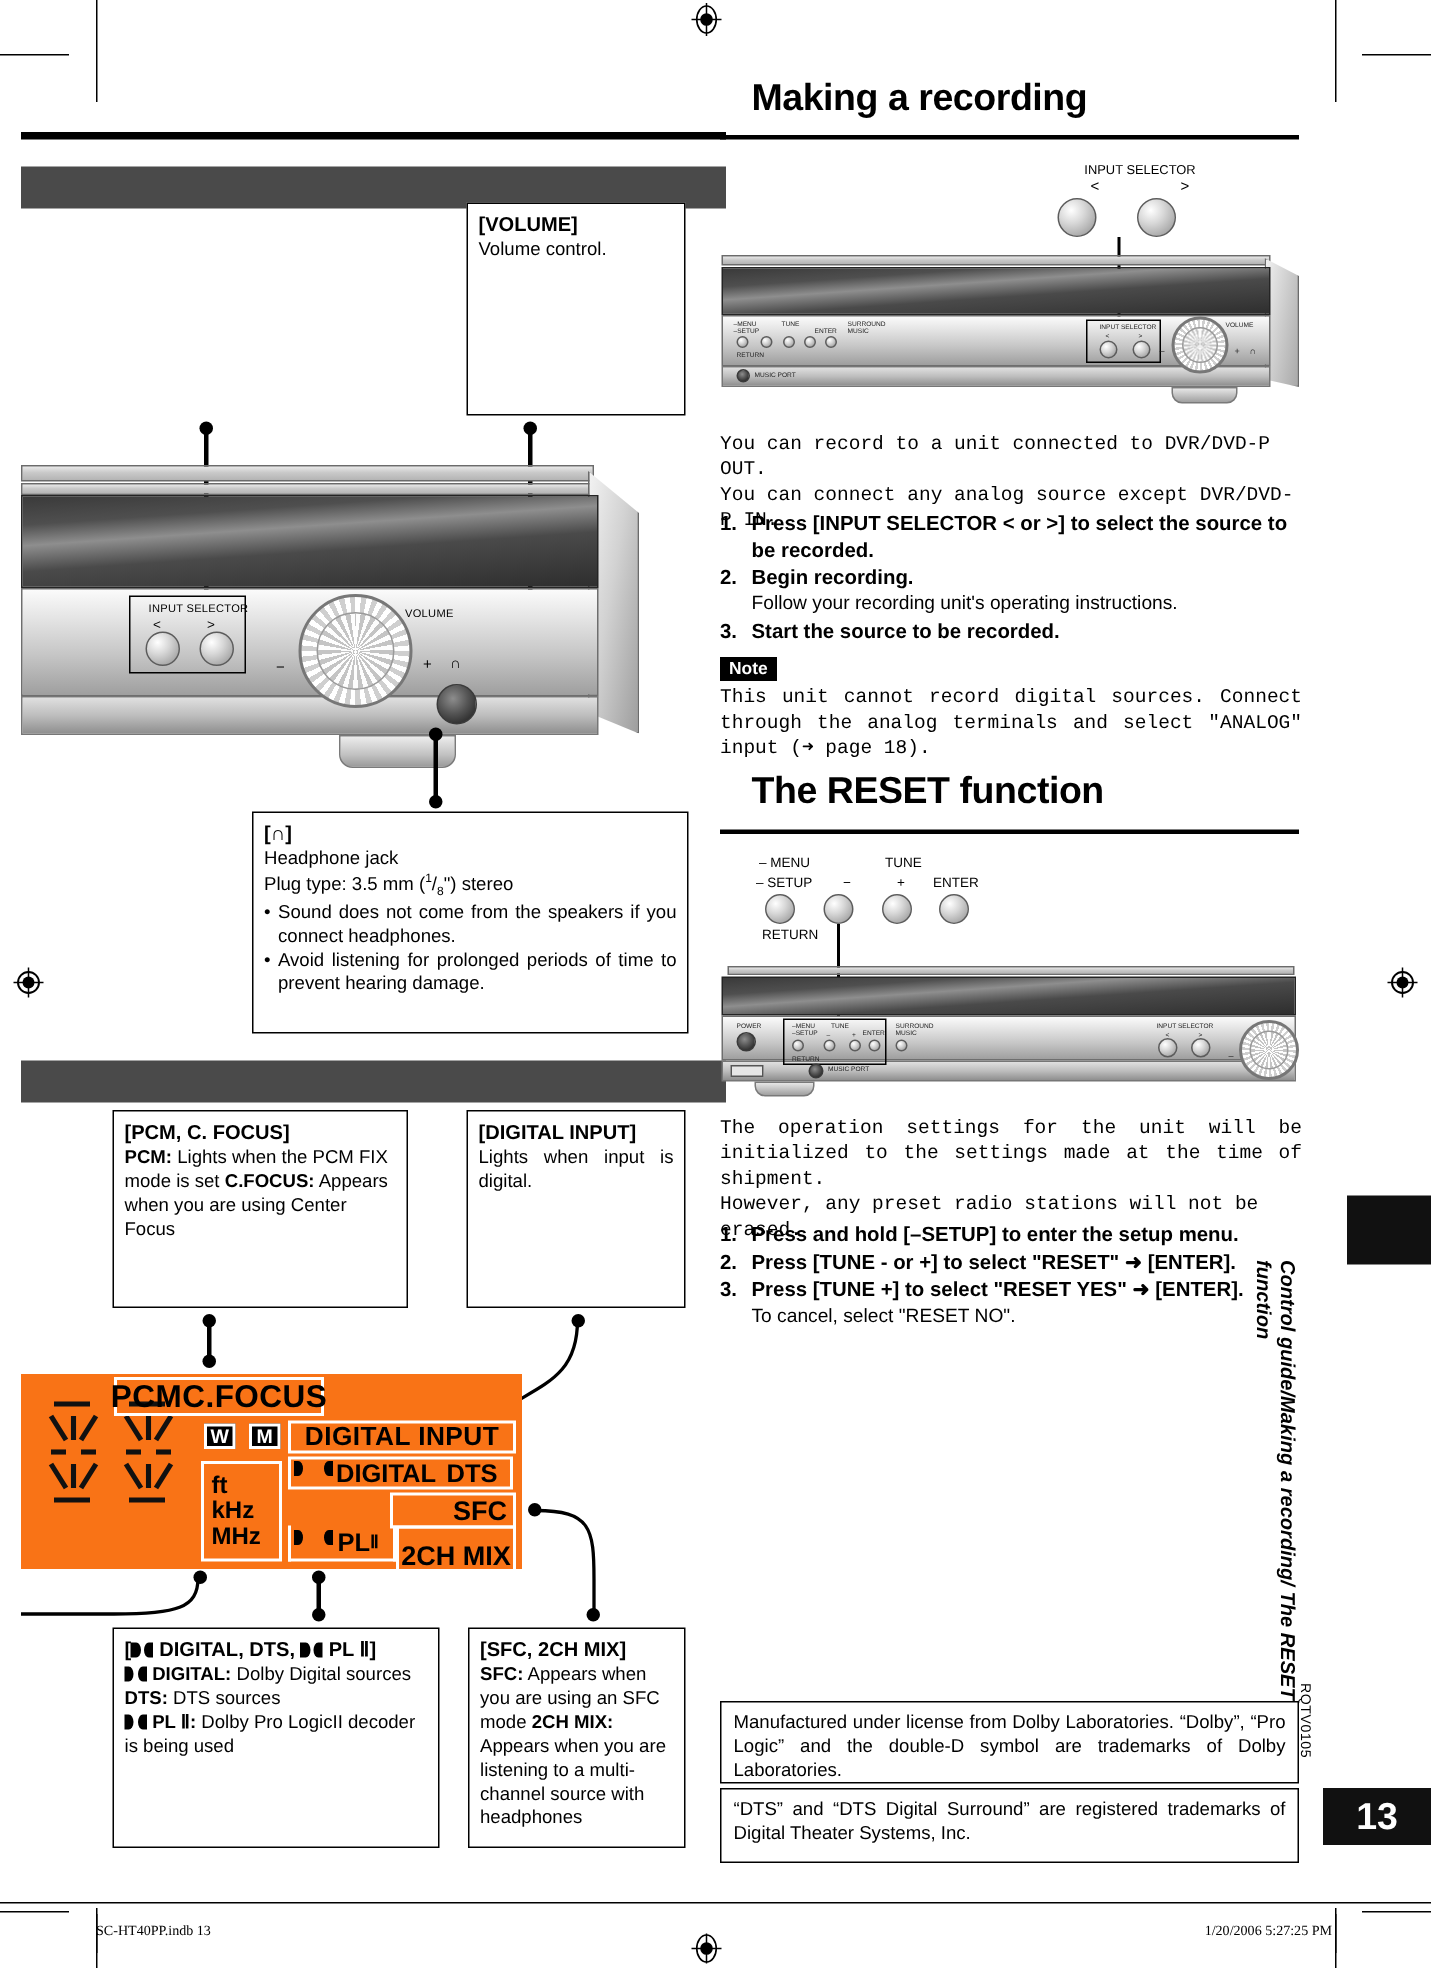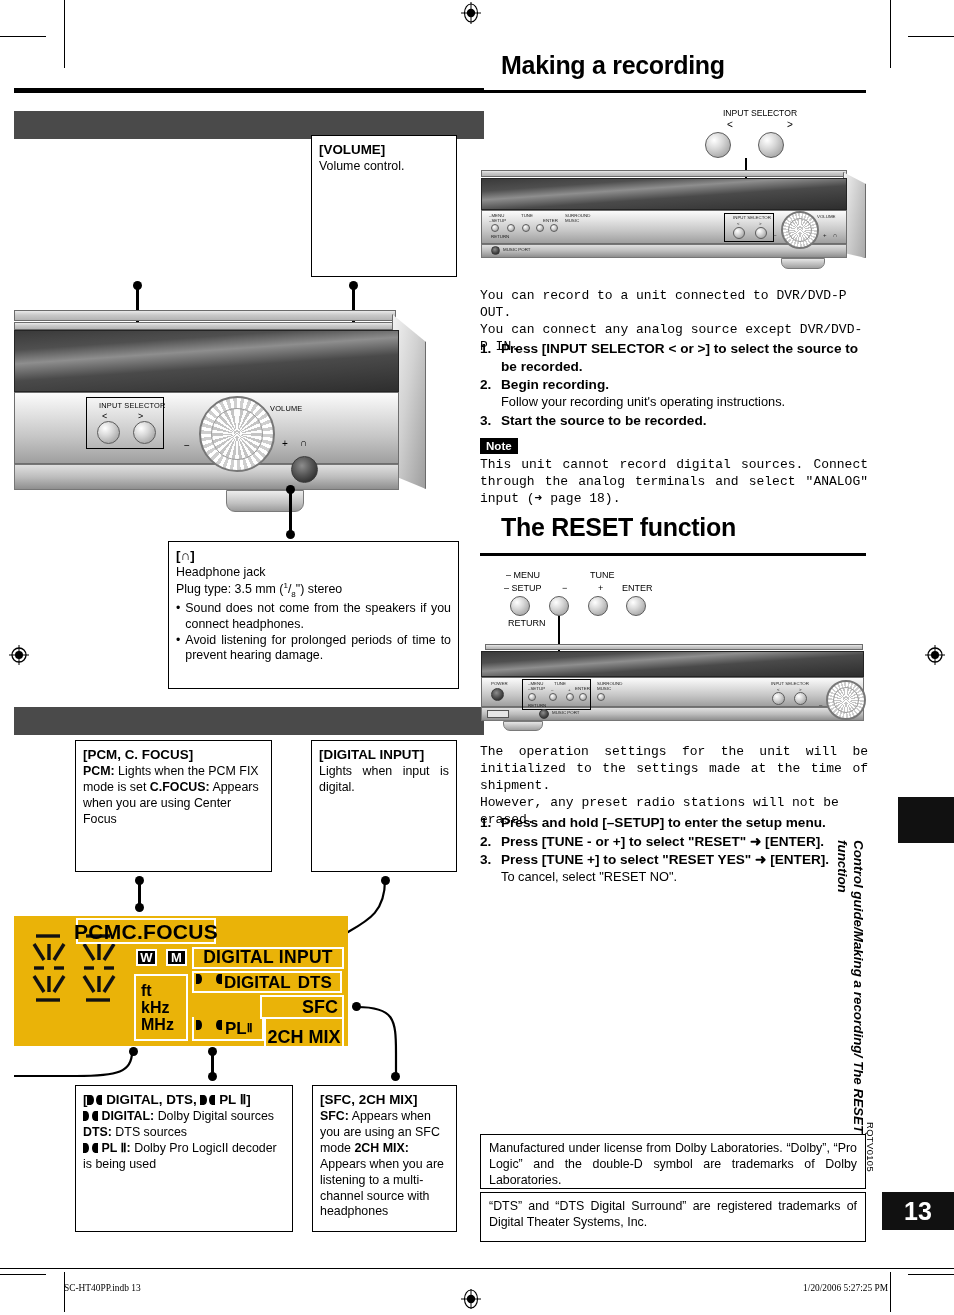--- a/index.html
+++ b/index.html
@@ -91,21 +91,21 @@
     font-family: "Liberation Sans", sans-serif; white-space: nowrap;
   }
   .hilite-box { position: absolute; border: 1.6px solid #000; background: transparent; }
 
   
   .dlabel { position: absolute; font-size: 8.6px; white-space: nowrap; letter-spacing: .2px; }
 
   
   .fdisplay {
     position: relative; width: 334px; height: 130px;
-    background: #eab308;
+    background: #f97316;
   }
   .fbox {
     position: absolute; border: 2.2px solid #ffffff;
     display: flex; align-items: center; justify-content: center;
     font-weight: bold; color: #000; line-height: 1;
   }
 
   
   ol.steps { list-style: none; }
   ol.steps > li {

